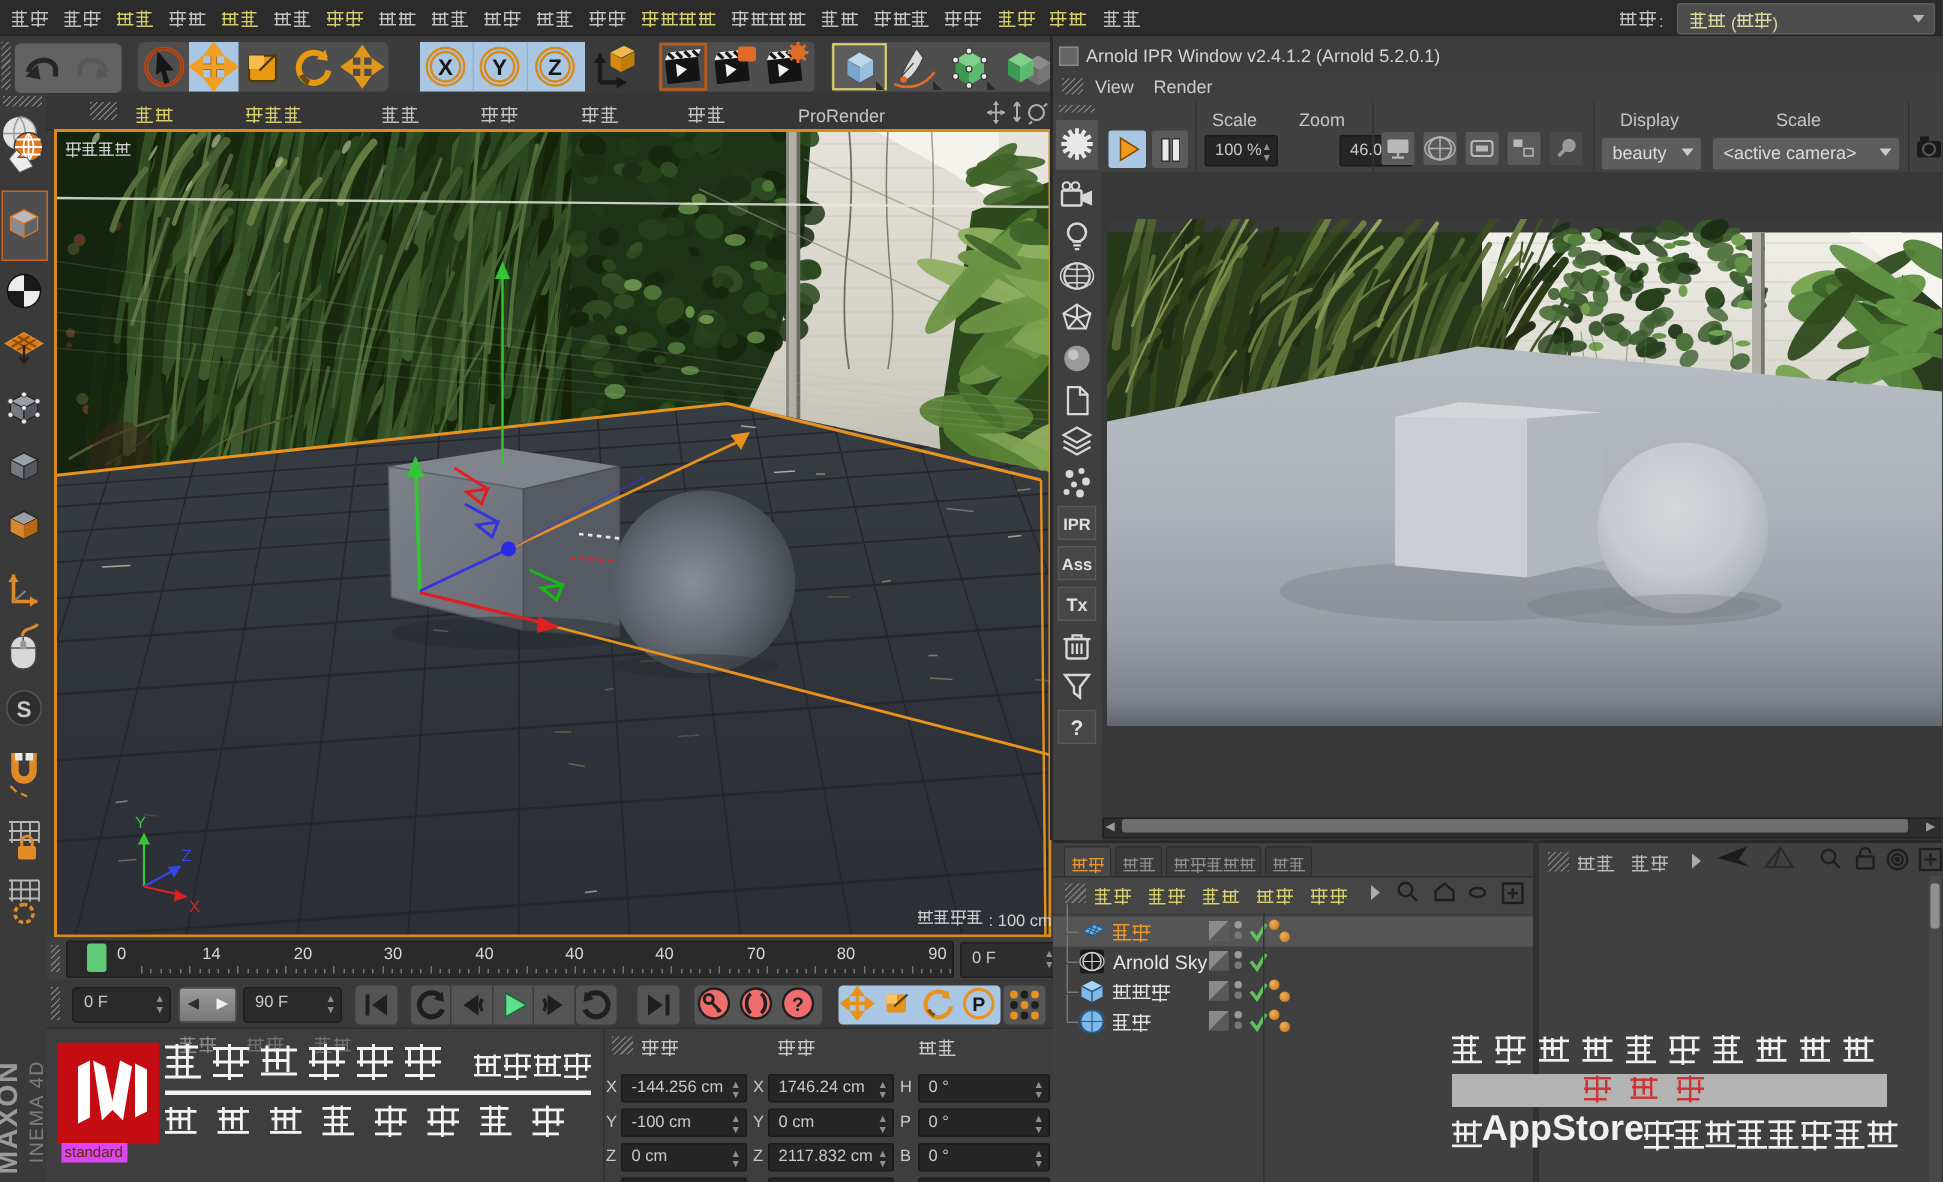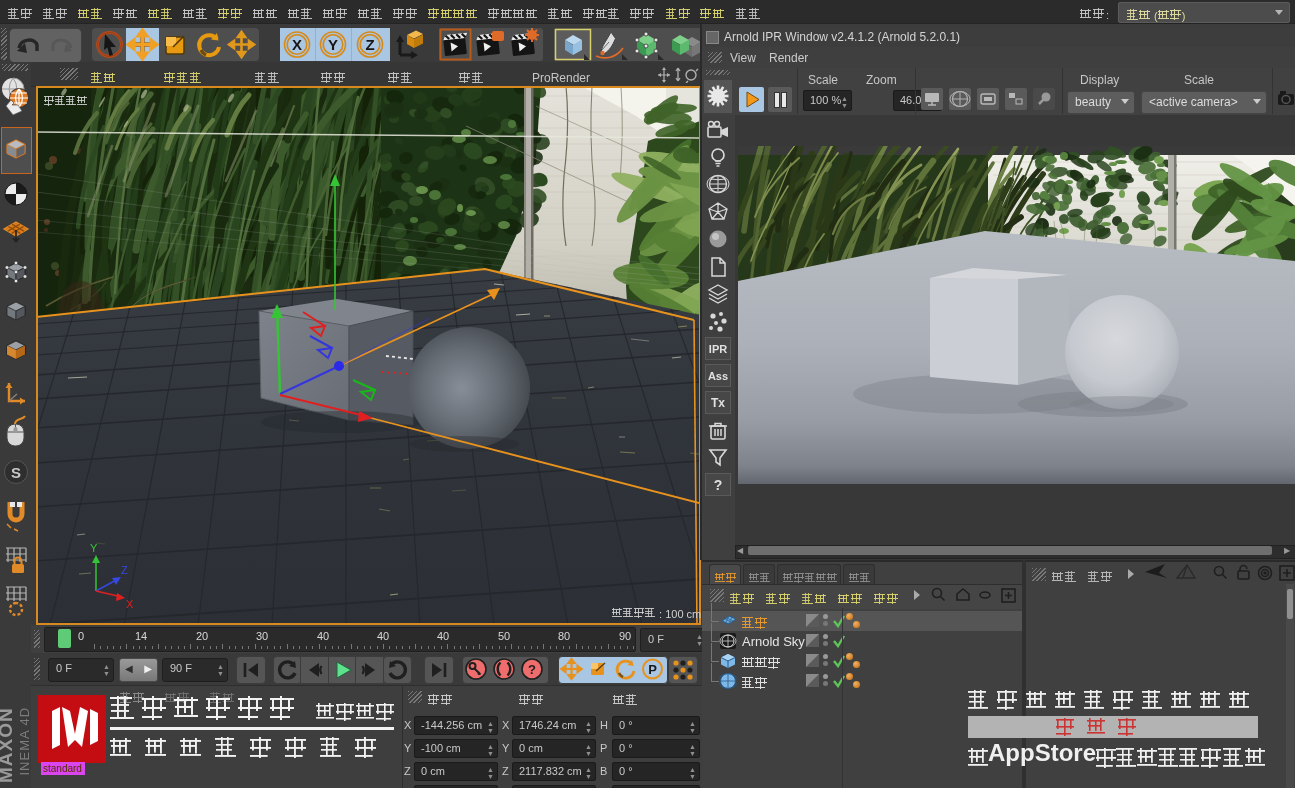--- a/index.html
+++ b/index.html
@@ -998,21 +998,21 @@
     <div style="position:absolute;left:44px;top:627px;width:590px;height:23px;background:#2a2a2a;border:1px solid #1f1f1f;border-radius:2px;"></div>
     <div style="position:absolute;left:58px;top:629px;width:13px;height:19px;background:#5fcb77;border-radius:2px;"></div>
     <div style="position:absolute;left:44px;top:627px;width:590px;height:23px;">
       <div style="position:absolute;left:-2px;top:3px;color:#d8d8d8;font-size:11px;width:78px;text-align:center;">0</div>
       <div style="position:absolute;left:58px;top:3px;color:#d8d8d8;font-size:11px;width:78px;text-align:center;">14</div>
       <div style="position:absolute;left:119px;top:3px;color:#d8d8d8;font-size:11px;width:78px;text-align:center;">20</div>
       <div style="position:absolute;left:179px;top:3px;color:#d8d8d8;font-size:11px;width:78px;text-align:center;">30</div>
       <div style="position:absolute;left:240px;top:3px;color:#d8d8d8;font-size:11px;width:78px;text-align:center;">40</div>
       <div style="position:absolute;left:300px;top:3px;color:#d8d8d8;font-size:11px;width:78px;text-align:center;">40</div>
       <div style="position:absolute;left:360px;top:3px;color:#d8d8d8;font-size:11px;width:78px;text-align:center;">40</div>
-      <div style="position:absolute;left:421px;top:3px;color:#d8d8d8;font-size:11px;width:78px;text-align:center;">50</div>
+      <div style="position:absolute;left:421px;top:3px;color:#d8d8d8;font-size:11px;width:78px;text-align:center;">70</div>
       <div style="position:absolute;left:481px;top:3px;color:#d8d8d8;font-size:11px;width:78px;text-align:center;">80</div>
       <div style="position:absolute;left:542px;top:3px;color:#d8d8d8;font-size:11px;width:78px;text-align:center;">90</div>
       <div style="position:absolute;left:50.0px;bottom:1px;width:1px;height:5px;background:#777;"></div>
       <div style="position:absolute;left:56.4px;bottom:1px;width:1px;height:3px;background:#777;"></div>
       <div style="position:absolute;left:62.8px;bottom:1px;width:1px;height:3px;background:#777;"></div>
       <div style="position:absolute;left:69.3px;bottom:1px;width:1px;height:3px;background:#777;"></div>
       <div style="position:absolute;left:75.7px;bottom:1px;width:1px;height:3px;background:#777;"></div>
       <div style="position:absolute;left:82.1px;bottom:1px;width:1px;height:5px;background:#777;"></div>
       <div style="position:absolute;left:88.5px;bottom:1px;width:1px;height:3px;background:#777;"></div>
       <div style="position:absolute;left:94.9px;bottom:1px;width:1px;height:3px;background:#777;"></div>

